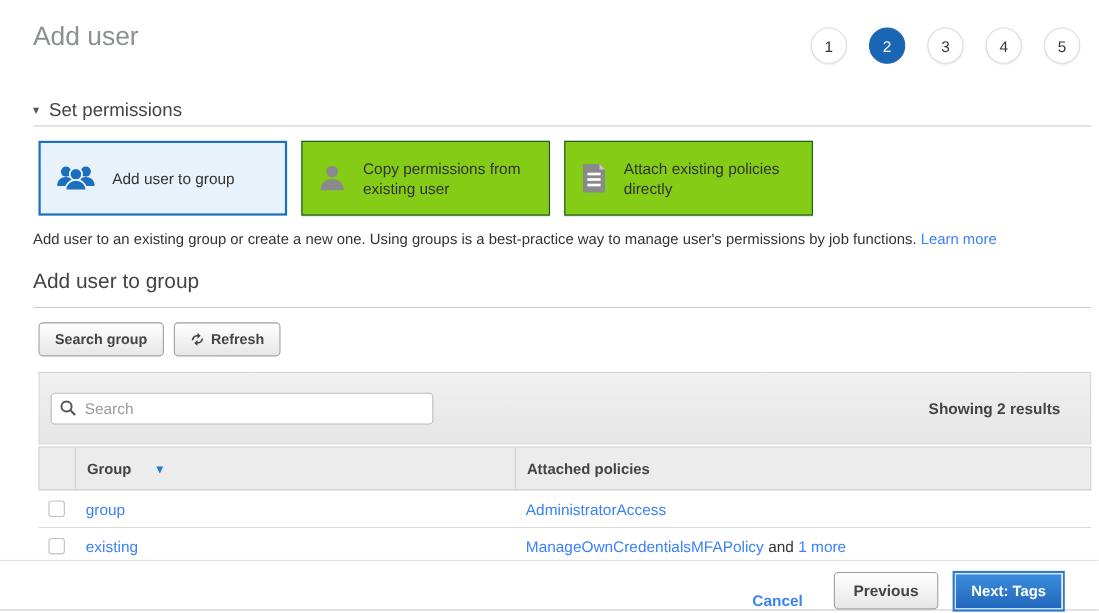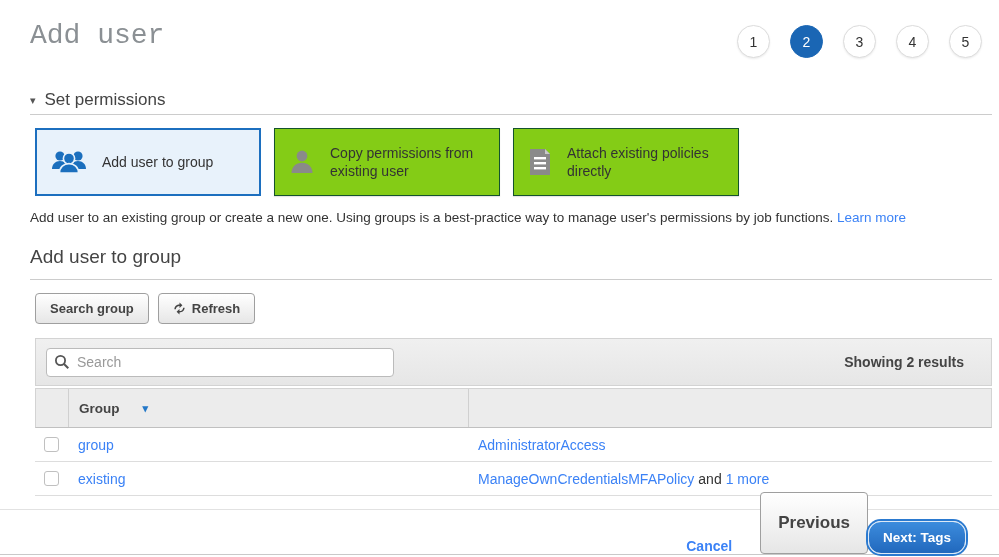--- a/index.html
+++ b/index.html
@@ -1,19 +1,19 @@
 <!DOCTYPE html>
 <html><head>
 <meta charset="utf-8">
 <style>
   * { margin:0; padding:0; box-sizing:border-box; }
   body { font-family:"Liberation Sans", sans-serif; background:#fff; }
   .page { position:relative; width:999px; height:557px; background:#fff; overflow:hidden; }
 
-  .page-title { position:absolute; left:30px; top:20px; font-size:28px; color:#8b9094; font-weight:400;font-family:Liberation Mono, monospace; }
+  .page-title { position:absolute; left:30px; top:20px; font-size:24px; color:#8b9094; font-weight:400; }
 
   .steps { position:absolute; top:25px; right:17px; display:flex; gap:20px; }
   .step { width:33px; height:33px; border-radius:50%; background:#fff; border:1px solid #dcdcdc;
           box-shadow:0 1px 2px rgba(0,0,0,.08); color:#333; font-size:14px;
           display:flex; align-items:center; justify-content:center; }
   .step.active { background:#1a66b4; border-color:#1a66b4; color:#fff; box-shadow:none; }
 
   .section-head { position:absolute; left:30px; top:90px; font-size:17px; color:#444;
                   display:flex; align-items:center; gap:9px; }
   .caret { font-size:11px; color:#555; }
@@ -31,21 +31,21 @@
   a.link { color:#3b82f6; text-decoration:none; cursor:pointer; }
 
   .group-title { position:absolute; left:30px; top:246px; font-size:19px; color:#444; font-weight:400; }
 
   .action-buttons { position:absolute; left:35px; top:293px; display:flex; gap:9px; }
   .btn { background:linear-gradient(#ffffff,#e6e6e6); border:1px solid #9f9f9f; border-radius:4px;
          font-family:"Liberation Sans", sans-serif; font-size:13px; font-weight:bold; color:#444;
          padding:7px 14px; display:flex; align-items:center; gap:6px; cursor:pointer; }
 
   .table { position:absolute; left:35px; top:338px; width:957px; font-size:13.5px; }
-  .table-toolbar { height:48px; background:linear-gradient(#f0f0f0,#e6e6e6); border:1px solid #d3d3d3;
+  .table-toolbar { height:66px; background:linear-gradient(#f0f0f0,#e6e6e6); border:1px solid #d3d3d3;
                    display:flex; align-items:center; justify-content:space-between;
                    padding:0 27px 0 10px;gap:33px; }
   .search-wrap { position:relative; width:348px; }
   .search-input { width:100%; height:29px; border:1px solid #bbb; border-radius:4px;
                   padding:0 8px 0 30px; font-size:14px; color:#333; background:#fff;
                   font-family:"Liberation Sans", sans-serif; }
   .search-input::placeholder { color:#999; }
   .search-icon { position:absolute; left:8px; top:6px; }
   .results { font-weight:bold; font-size:14px; color:#444; }
 
@@ -61,24 +61,24 @@
 
   .row { height:34px; background:#fff; border-bottom:1px solid #ddd; display:flex;
          align-items:stretch; font-size:14px; font-weight:400; color:#333; }
   .checkbox { width:15px; height:15px; border:1px solid #c0c0c0; border-radius:3px;
               background:#fff; cursor:pointer; }
 
   .footer { position:absolute; left:0; top:509px; width:999px; height:46px; background:#fff;
             border-top:1px solid #e2e2e2; border-bottom:1px solid #c9c9c9;
             display:flex; align-items:flex-end; justify-content:flex-end; padding-right:33px; }
   .cancel { font-size:14px; font-weight:bold; margin-right:28px; }
-  .btn-prev { padding:20px 17px; font-size:17px; }
+  .btn-prev { padding:8px 17px; font-size:14px; margin-right:15px; }
   .btn-next { background:linear-gradient(#3c8cdd,#2168bd); border:1px solid #dce9f6;
               box-shadow:0 0 0 2px #2b7ad0; color:#fff; font-weight:bold; font-size:13.5px;
-              border-radius:13px; padding:8px 14px; cursor:pointer;
+              border-radius:0; padding:8px 14px; cursor:pointer;
               font-family:"Liberation Sans", sans-serif; }
   .icon { display:inline-flex; }
 </style>
 </head>
 <body>
 
 <div class="page">
 
   <div class="page-title">Add user</div>
 
@@ -168,20 +168,23 @@
       </div>
       <div class="results">Showing 2 results</div>
     </div>
 
     <div class="header-row">
       <div class="col-check"></div>
       <div class="col-group">
         <span>Group</span>
         <span class="sort-caret">▾</span>
       </div>
+      <div class="col-policies">
+        <span>Attached policies</span>
+      </div>
     </div>
 
     <div class="row">
       <div class="col-check">
         <span class="checkbox"></span>
       </div>
       <div class="col-group">
         <a class="link">group</a>
       </div>
       <div class="col-policies">

